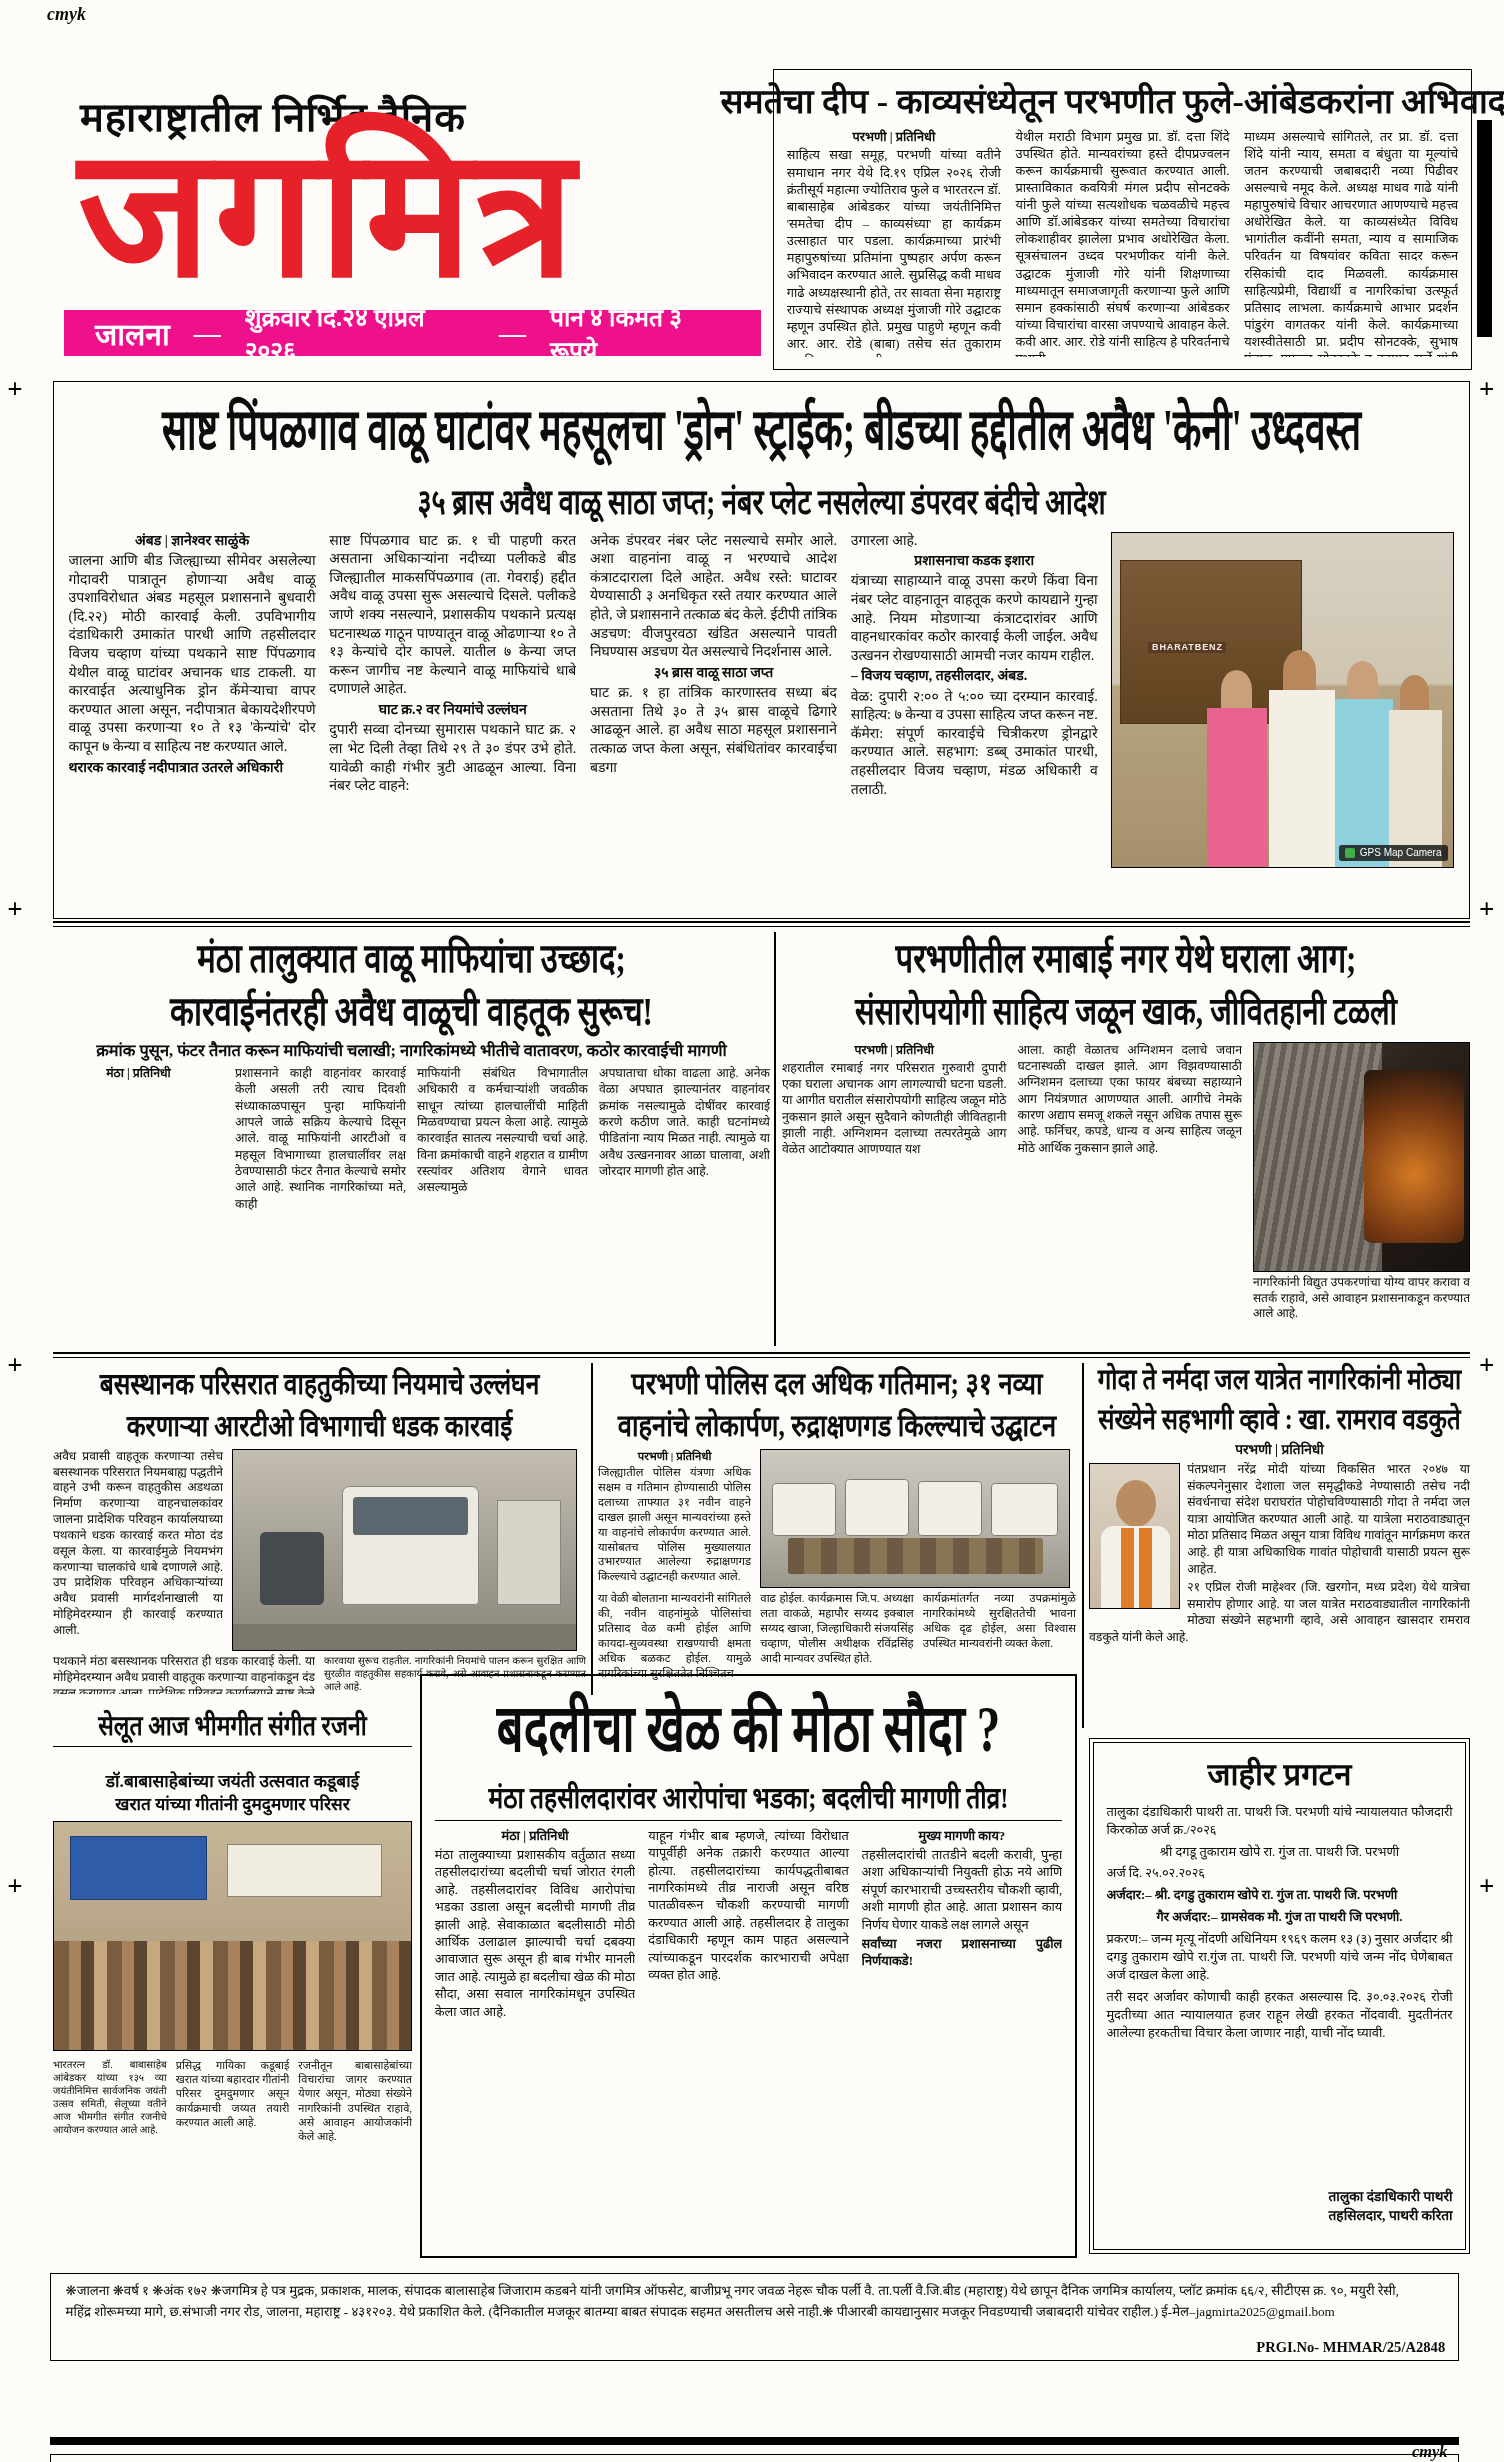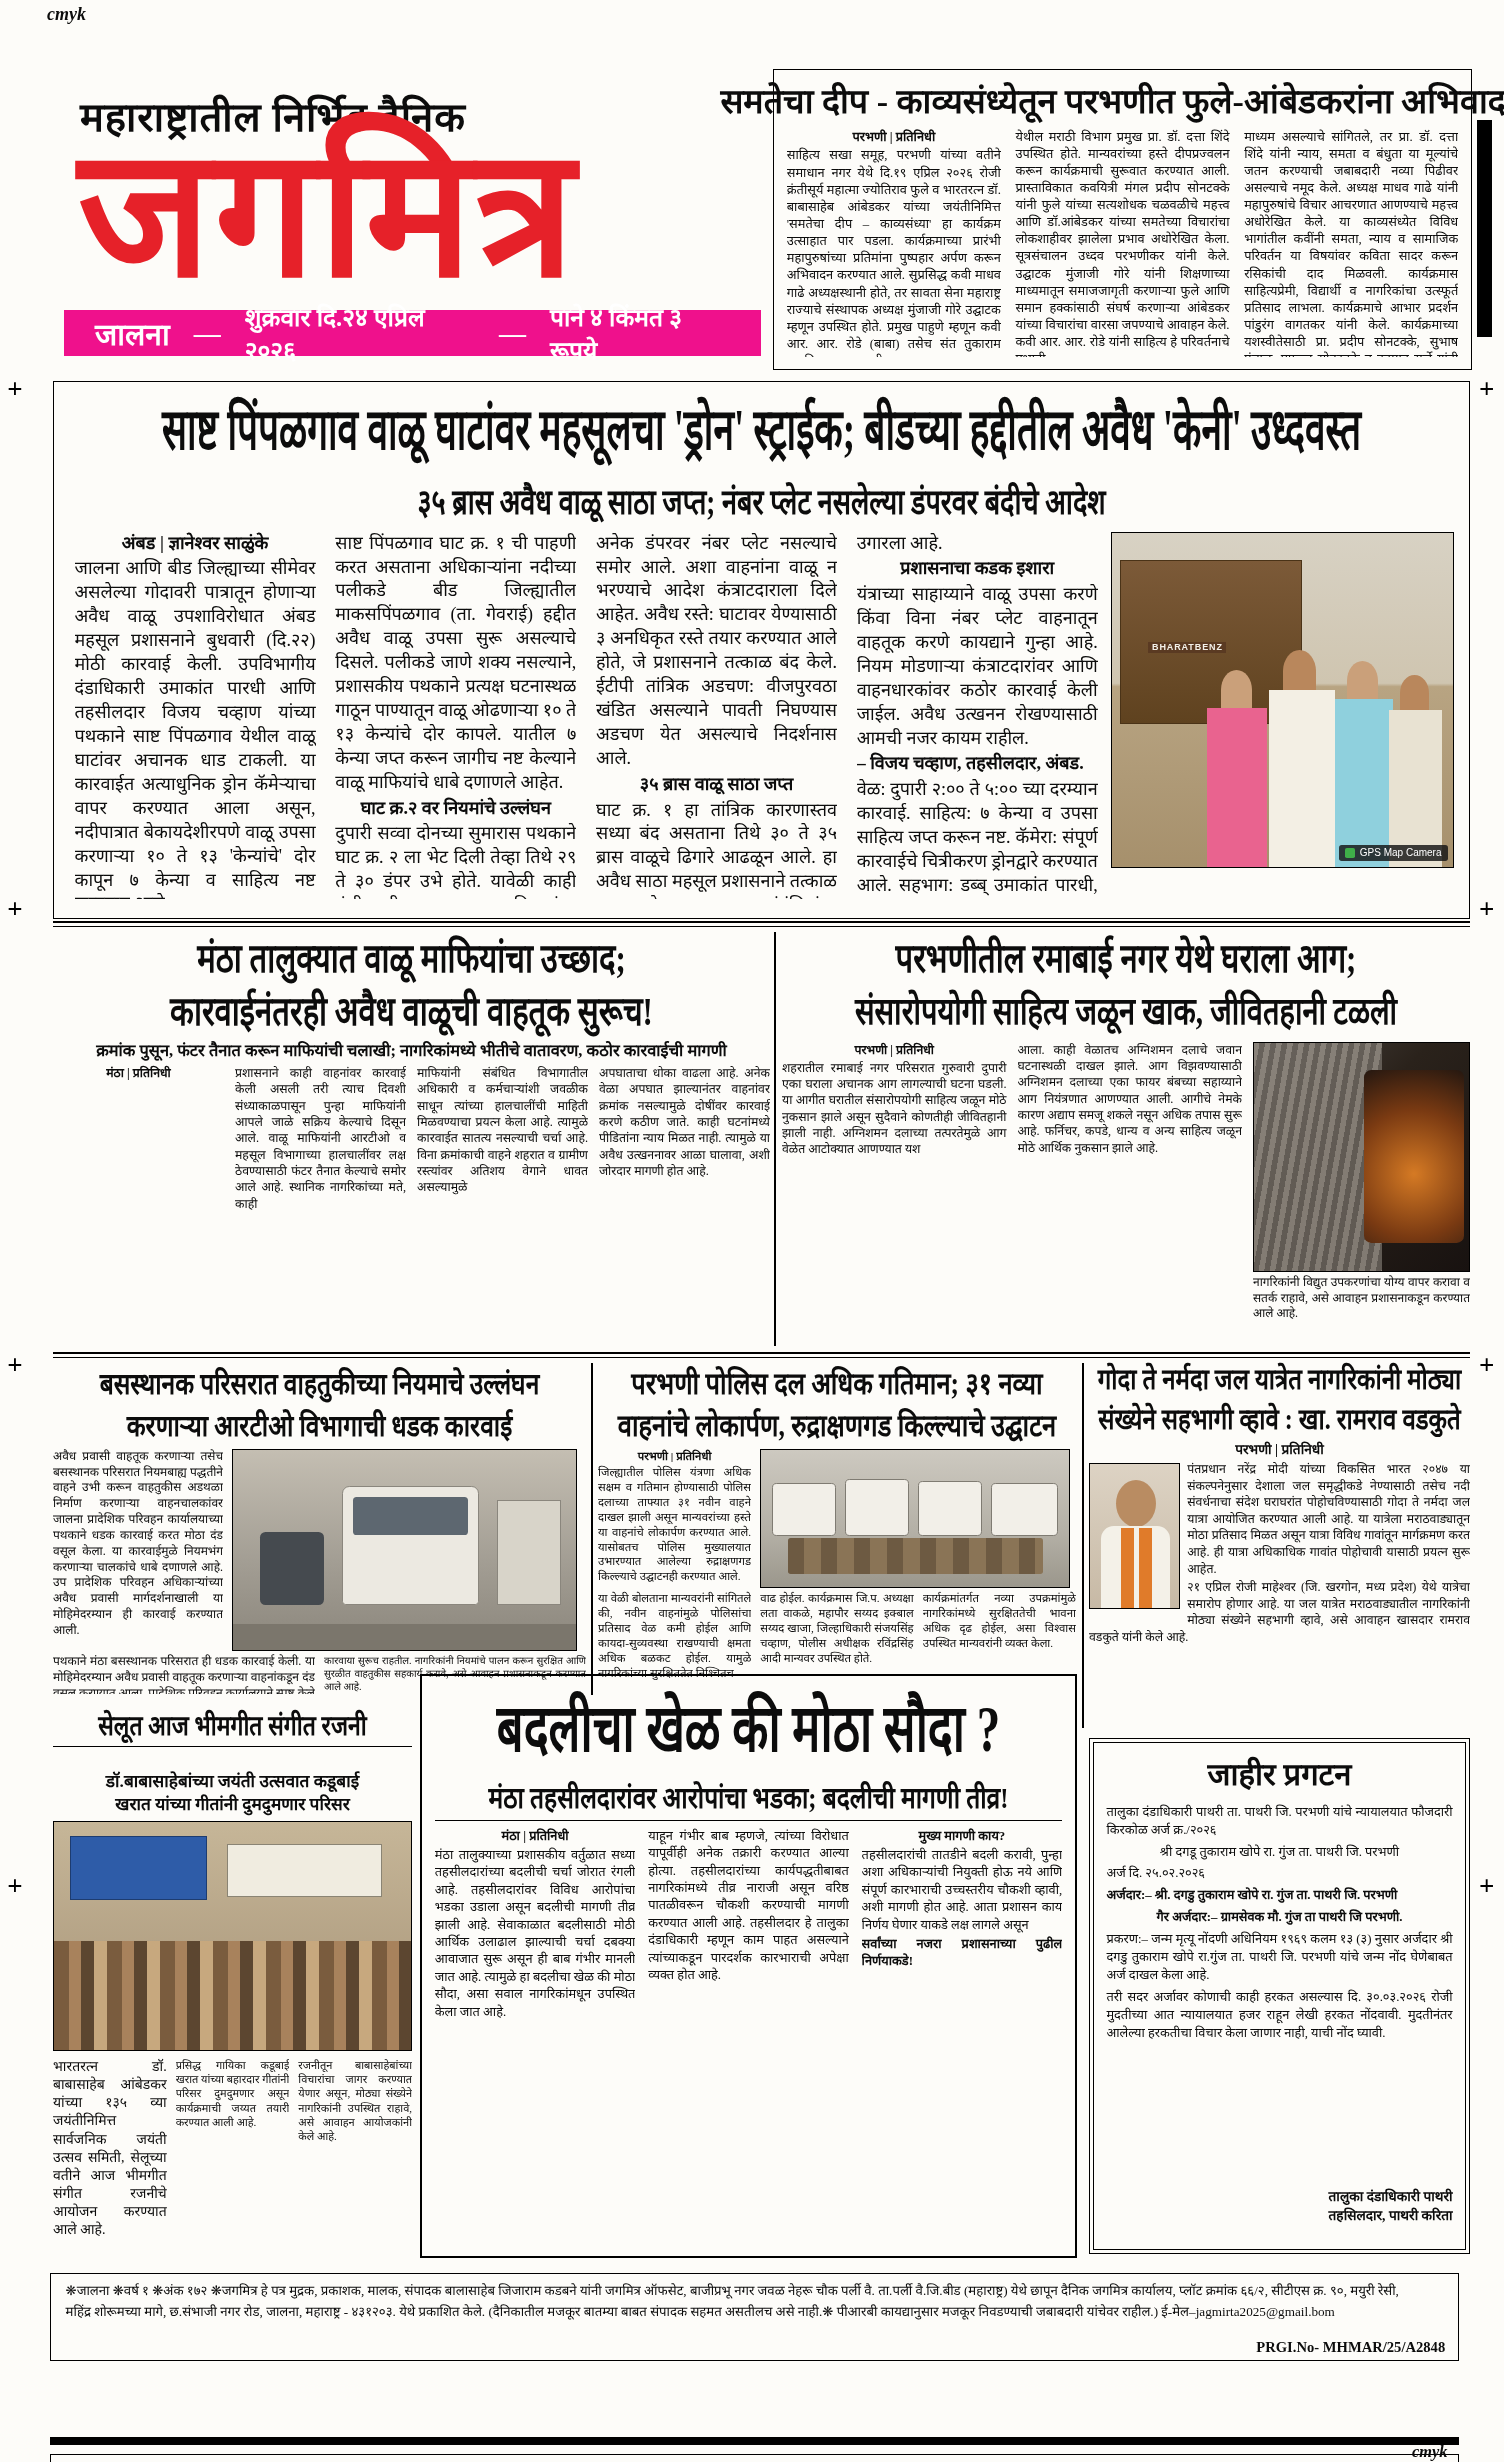--- a/index.html
+++ b/index.html
@@ -37,21 +37,21 @@
   #topstory { padding:5.5px 12.8px; }
   #topstory .hlbox { height:53px; }
   #topstory .hl { font-size:34px; }
   #topstory .cols { display:flex; gap:14.6px; height:228px; }
   #topstory .bodycol { flex:1; font-size:12.8px; line-height:1.34; }
   
   #lead { padding:3.6px 11px; }
   #lead-hl1 { height:88px; } #lead-hl1 .hl { font-size:37px; }
   #lead-hl2 { height:58px; } #lead-hl2 .hl { font-size:27px; }
   #lead .cols { display:flex; gap:13.7px; height:367px; padding:0 3.6px; }
-  #lead .bodycol { flex:1; font-size:18px; line-height:1.33;margin-left:6px; }
+  #lead .bodycol { flex:1; font-size:14px; line-height:1.33; }
   .deck { text-align:center; font-weight:bold; }
   .badge { position:absolute; right:5.5px; bottom:5.5px; background:rgba(20,20,20,.82); color:#fff;
            font-family:"Liberation Sans",sans-serif; font-size:10px; padding:2.7px 6.4px; border-radius:2.7px;
            display:flex; gap:4.6px; align-items:center; }
   .badge .sq { width:10px; height:10px; background:#3fae49; border-radius:1.8px; display:inline-block; }
   .truck-label { position:absolute; font-family:"Liberation Sans",sans-serif; font-weight:bold;
                  color:#f3f0e8; background:#5a3a22; font-size:9px; padding:0.9px 3.6px; letter-spacing:0.9px; }
   .footerbox { border:1.8px solid #000; position:relative; padding:7.3px 14.6px; }
   .footerbox .prgi { position:absolute; right:12.8px; bottom:3.6px; font-weight:bold; font-size:14.6px; }
   #notice { border:1.8px solid #000; outline:0.9px solid #000; outline-offset:-5.5px; padding:12.8px 16.4px 9px; }
@@ -295,21 +295,21 @@
         <div class="hl cond12" style="font-size:23px;">सेलूत आज भीमगीत संगीत रजनी</div>
       </div>
     <div class="deck" style="font-size:17.3px;margin-top:22px;">डॉ.बाबासाहेबांच्या जयंती उत्सवात कडूबाई</div>
     <div class="deck" style="font-size:17.3px;margin-bottom:5.5px;">खरात यांच्या गीतांनी दुमदुमणार परिसर</div>
     <div class="ph" style="width:359px;height:230px;background:linear-gradient(#c6b698 0%,#b3a184 60%,#9c8a6c 100%);">
       <div class="abs" style="left:16.4px;top:14.6px;width:137px;height:64px;background:#2e5ca8;border:0.9px solid #1d3c70;"></div>
       <div class="abs" style="left:173px;top:22px;width:155px;height:53px;background:#f0ece0;border:0.9px solid #8a8474;"></div>
       <div class="abs" style="left:0;bottom:0;width:100%;height:109px;background:repeating-linear-gradient(90deg,#7a5c3e 0 14.6px,#a8825c 14.6px 27px,#5c4630 27px 40px,#c7a87e 40px 53px);"></div>
     </div>
     <div style="display:flex;gap:9px;height:210px;margin-top:7.3px;">
-      <div class="bodycol" style="flex:1;font-size:14px;line-height:1.3;">
+      <div class="bodycol" style="flex:1;font-size:10px;line-height:1.3;">
           <p>भारतरत्न डॉ. बाबासाहेब आंबेडकर यांच्या १३५ व्या जयंतीनिमित्त सार्वजनिक जयंती उत्सव समिती, सेलूच्या वतीने आज भीमगीत संगीत रजनीचे आयोजन करण्यात आले आहे.</p>
         </div>
       <div class="bodycol" style="flex:1;font-size:11px;line-height:1.3;">
           <p>प्रसिद्ध गायिका कडूबाई खरात यांच्या बहारदार गीतांनी परिसर दुमदुमणार असून कार्यक्रमाची जय्यत तयारी करण्यात आली आहे.</p>
         </div>
       <div class="bodycol" style="flex:1;font-size:11px;line-height:1.3;">
           <p>रजनीतून बाबासाहेबांच्या विचारांचा जागर करण्यात येणार असून, मोठ्या संख्येने नागरिकांनी उपस्थित राहावे, असे आवाहन आयोजकांनी केले आहे.</p>
         </div>
     </div>
   </div>

